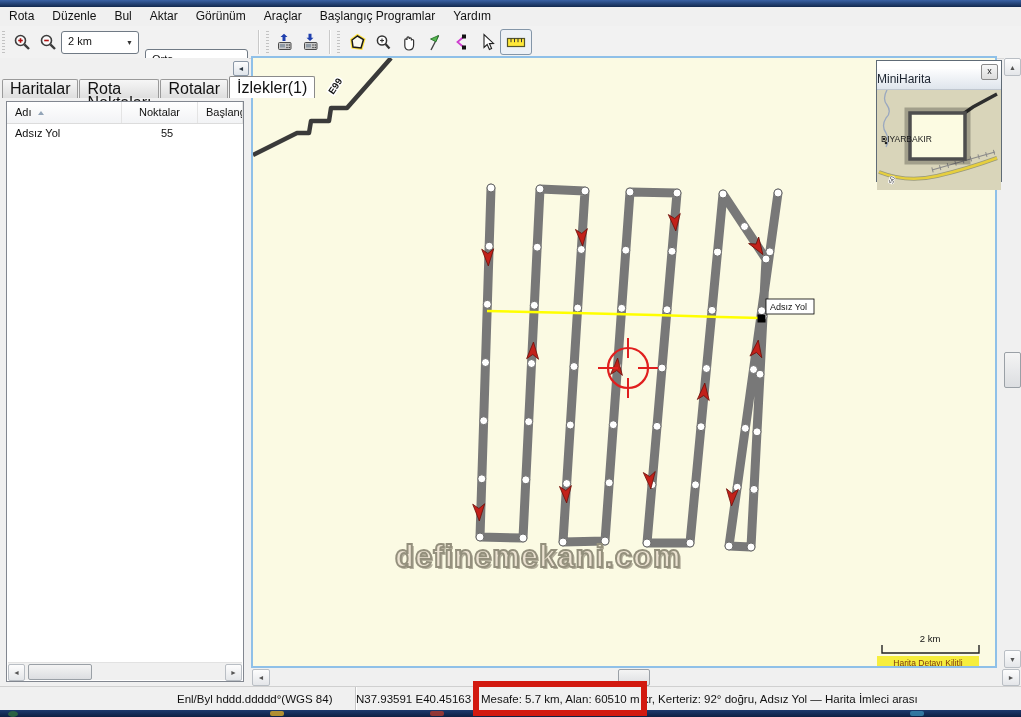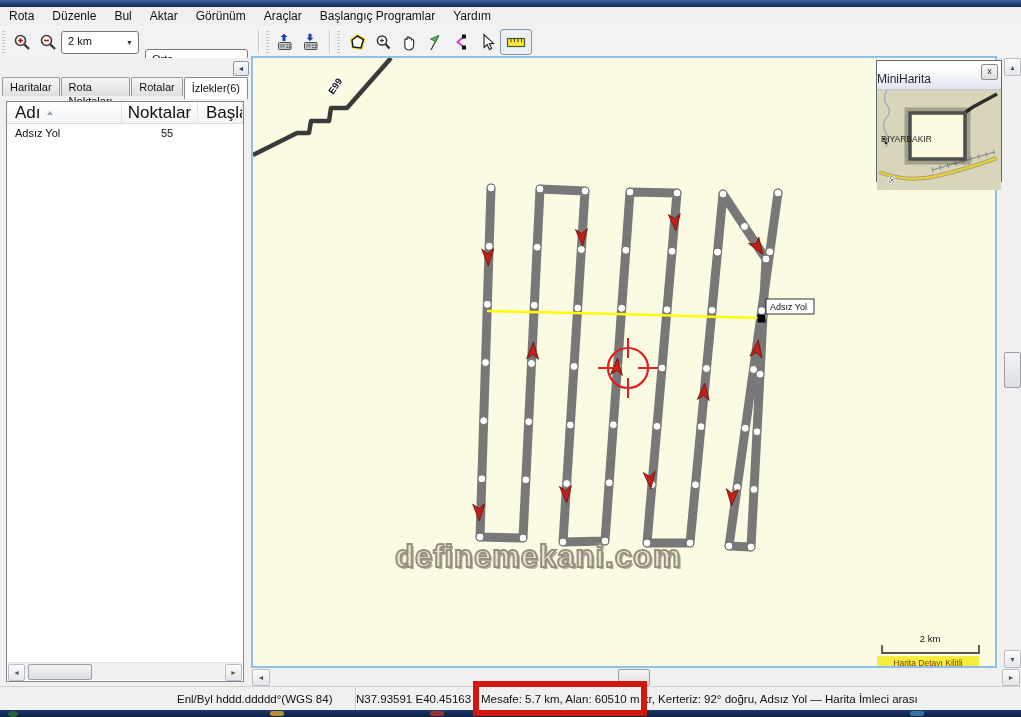--- a/index.html
+++ b/index.html
@@ -21,27 +21,27 @@
   .combo .arr{position:absolute;right:5px;top:1px;font-size:7px;color:#333;}
   .combo.scale{width:70px;}
   .combo.detail{width:95px;margin-top:36px;}
   .sep{width:0;height:24px;border-left:1px solid #c9c9c9;border-right:1px solid #fdfdfd;margin:0 4px;}
   .tbtn.pressed{border:1px solid #8496a8;border-radius:3px;background:#edf1f6;width:30px;}
   
   .sidebar{position:absolute;left:0;top:58px;width:249px;height:626px;background:#f0f0f0;}
   .collapse-btn{position:absolute;left:233px;top:3px;width:14px;height:13px;font-size:7px;
                 border:1px solid #8a97a6;border-radius:2px;background:linear-gradient(#fcfcfc,#dfe4ea);
                 display:flex;align-items:center;justify-content:center;color:#2c3844;}
-  .tabs{position:absolute;left:2px;top:19px;height:21px;display:flex;font-size:11px;}
+  .tabs{position:absolute;left:2px;top:19px;height:21px;display:flex;align-items:flex-end;font-size:16px;}
   .tab{padding:2px 7px 2px;border:1px solid #9a9a9a;border-bottom:none;border-radius:2px 2px 0 0;
        background:linear-gradient(#f6f6f6,#dedede);margin-right:1px;height:14px;line-height:14px;}
   .tab.active{background:#fff;height:17px;line-height:17px;border-color:#8a8a8a;position:relative;z-index:2;}
   .tablebox{position:absolute;left:6px;top:43px;width:236px;height:579px;background:#fff;
             border:1px solid #828790;overflow:hidden;}
-  .thead{display:flex;height:21px;border-bottom:1px solid #dcdcdc;font-size:17px;
+  .thead{display:flex;height:21px;border-bottom:1px solid #dcdcdc;font-size:11px;
          background:linear-gradient(#ffffff,#f2f3f5);}
   .th{line-height:21px;padding-left:8px;border-right:1px solid #e4e4e4;white-space:nowrap;overflow:hidden;}
   .th.c1{width:106px;display:flex;align-items:center;gap:6px;}
   .th.c2{width:75px;text-align:center;padding-left:0;}
   .th.c3{flex:1;}
   .sort-glyph{width:0;height:0;border-left:3px solid transparent;border-right:3px solid transparent;
               border-bottom:4px solid #93a5b8;display:inline-block;}
   .trow{display:flex;height:19px;font-size:11px;}
   .td{line-height:19px;white-space:nowrap;overflow:hidden;}
   .td.c1{width:114px;padding-left:8px;}
@@ -196,21 +196,21 @@
       </svg>
     </div>
   </div>
 
   <div class="sidebar">
     <div class="collapse-btn">◄</div>
     <div class="tabs">
       <div class="tab">Haritalar</div>
       <div class="tab">Rota Noktaları</div>
       <div class="tab">Rotalar</div>
-      <div class="tab active">İzlekler(6)</div>
+      <div class="tab active">İzlekler(1)</div>
     </div>
     <div class="tablebox">
       <div class="thead">
         <div class="th c1">
           <span>Adı</span>
           <span class="sort-glyph"></span>
         </div>
         <div class="th c2">Noktalar</div>
         <div class="th c3">Başlangıç</div>
       </div>

